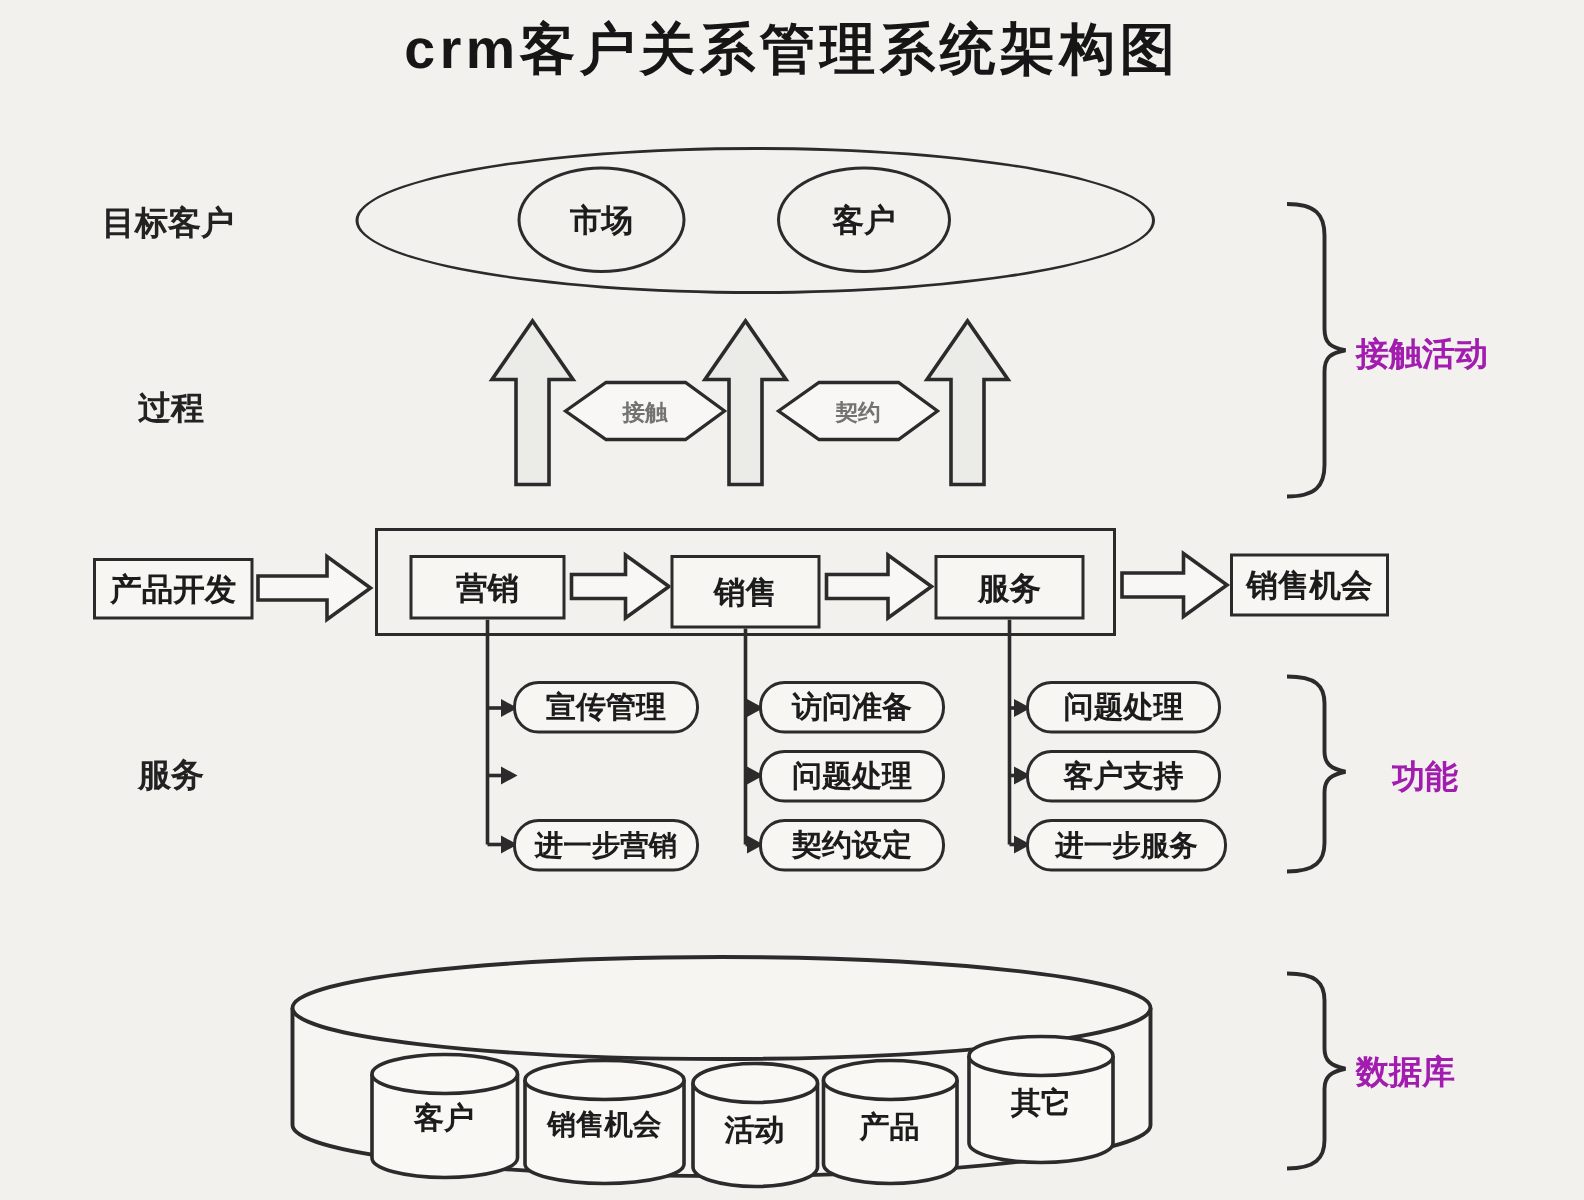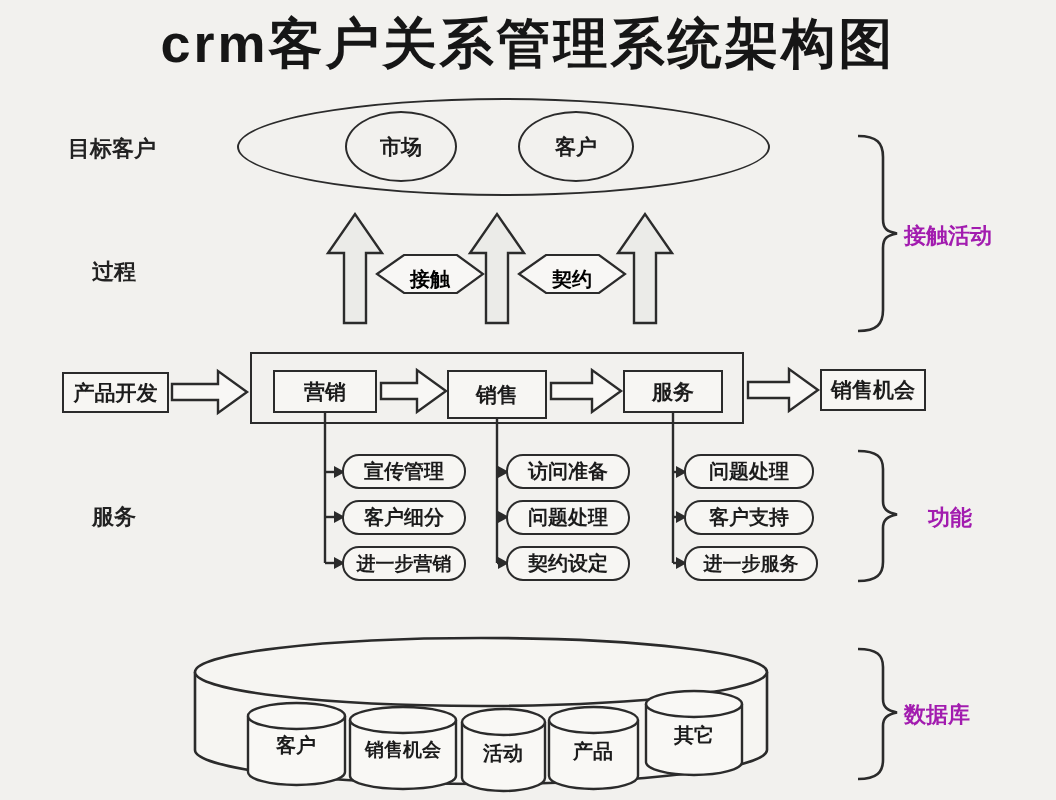--- a/index.html
+++ b/index.html
@@ -4,41 +4,41 @@
 <style>
   html,body{margin:0;padding:0;background:#e9e8e5;}
   .canvas{
     position:relative;width:1056px;height:800px;margin:0 auto;
     background:#f2f1ee;overflow:hidden;
     font-family:"Liberation Sans","DejaVu Sans",sans-serif;color:#1c1c1c;
   }
   .abs{position:absolute;}
   .title{
     left:0;top:8;width:1056px;text-align:center;
-    font-size:54px;font-weight:800;letter-spacing:3px;color:#161616;
+    font-size:37px;font-weight:800;letter-spacing:3px;color:#161616;
   }
   .side-label{font-size:22px;font-weight:700;color:#222;white-space:nowrap;}
   .brace-label{font-size:22px;font-weight:700;color:#a21caf;white-space:nowrap;}
   .box{
     border:2.5px solid #2b2b2b;background:#f7f6f3;
     display:flex;align-items:center;justify-content:center;
     font-size:21px;font-weight:700;white-space:nowrap;box-sizing:border-box;
   }
   .outer-box{border:2.5px solid #2b2b2b;background:transparent;box-sizing:border-box;}
   .oval{
     border:2.5px solid #2b2b2b;border-radius:50%;background:transparent;
     display:flex;align-items:center;justify-content:center;
     font-size:21px;font-weight:700;box-sizing:border-box;
   }
   .rbox{
     border:2.5px solid #2b2b2b;border-radius:17px;background:#f7f6f3;
     display:flex;align-items:center;justify-content:center;
     font-size:20px;font-weight:700;white-space:nowrap;box-sizing:border-box;
   }
-  .hex-label{font-size:20px;font-weight:700;color:#000000;text-align:center;}
+  .hex-label{font-size:15px;font-weight:700;color:#737373;text-align:center;}
   .cyl-label{font-weight:700;text-align:center;white-space:nowrap;}
   svg{position:absolute;left:0;top:0;pointer-events:none;}
 </style>
 </head>
 <body>
 
 <div class="canvas">
 
   <svg width="1056" height="800" viewBox="0 0 1056 800">
 
@@ -151,23 +151,20 @@
   <div class="abs box" style="left:623px;top:370px;width:100px;height:43px;">
     <span>服务</span>
   </div>
   <div class="abs box" style="left:820px;top:369px;width:106px;height:42px;">
     <span>销售机会</span>
   </div>
 
   <div class="abs rbox" style="left:342px;top:454px;width:124px;height:35px;">
     <span>宣传管理</span>
   </div>
-  <div class="abs rbox" style="left:342px;top:500px;width:124px;height:35px;">
-    <span>客户细分</span>
-  </div>
   <div class="abs rbox" style="left:342px;top:546px;width:124px;height:35px;font-size:19px;">
     <span>进一步营销</span>
   </div>
 
   <div class="abs rbox" style="left:506px;top:454px;width:124px;height:35px;">
     <span>访问准备</span>
   </div>
   <div class="abs rbox" style="left:506px;top:500px;width:124px;height:35px;">
     <span>问题处理</span>
   </div>

